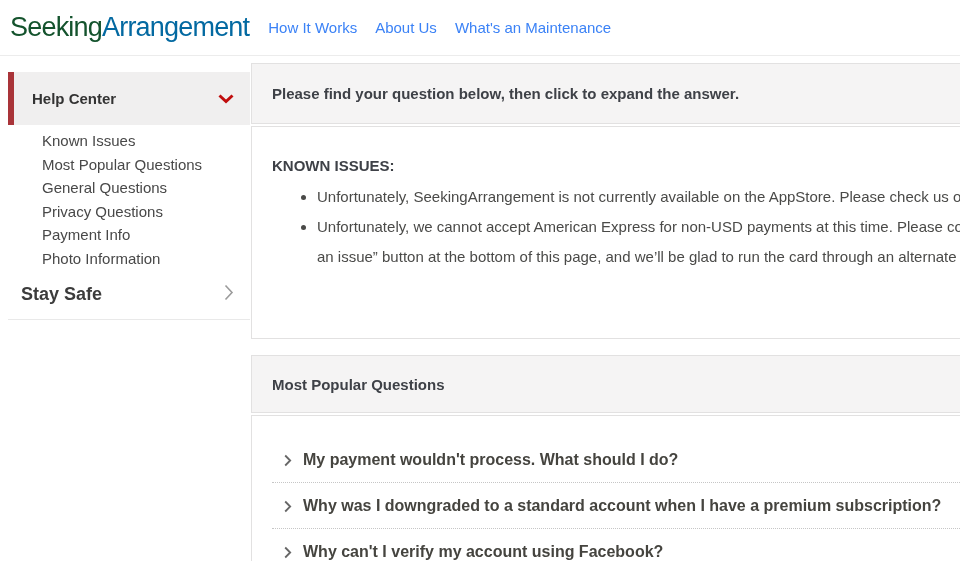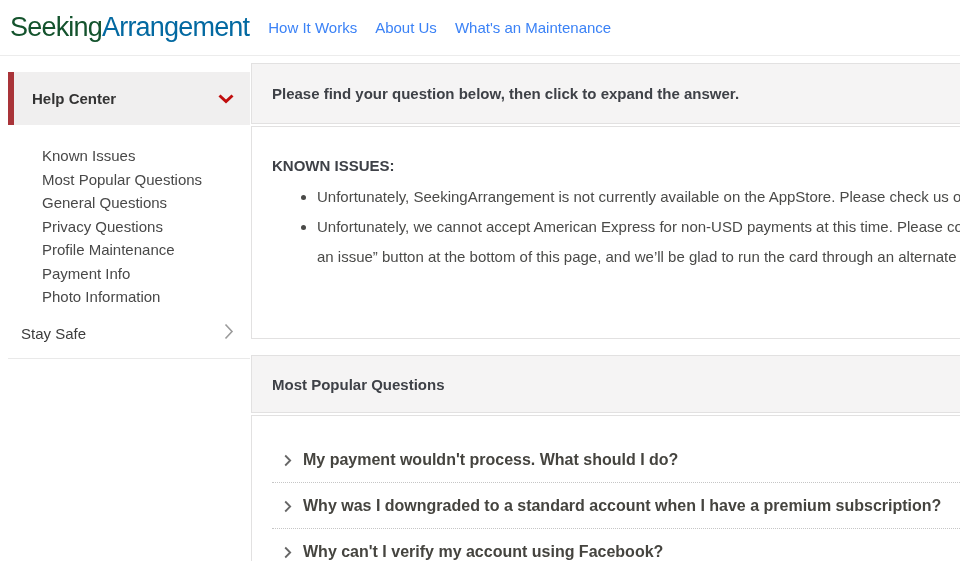--- a/index.html
+++ b/index.html
@@ -22,29 +22,29 @@
   .nav-item { font-size:15px; color:#3b82f6; margin-right:18px; cursor:pointer; white-space:nowrap; }
 
   
   .sidebar { position:absolute; left:8px; top:72px; width:242px; }
   .sidebar-header {
     height:53px; background:#f0efef; border-left:6px solid #a93439;
     display:flex; align-items:center; padding:0 16px 0 18px; cursor:pointer;
   }
   .sidebar-header-label { font-size:15px; font-weight:bold; color:#333333; }
   .sidebar-header .chev { margin-left:auto; display:flex; align-items:center; }
-  .sidebar-list { padding:19px 0 0 34px; }
+  .sidebar-list { padding:4px 0 0 34px; }
   .sidebar-item {
     font-size:15px; color:#484848; line-height:23.5px; cursor:pointer; white-space:nowrap;
   }
   .stay-safe {
     margin-top:14px; padding:0 16px 14px 13px; border-bottom:1px solid #e9e9e9;
     display:flex; align-items:center; justify-content:space-between; cursor:pointer;
   }
-  .stay-safe-label { font-size:15px; font-weight:normal; color:#3c3c3c; }
+  .stay-safe-label { font-size:18px; font-weight:bold; color:#3c3c3c; }
 
   
   .main { position:absolute; left:251px; top:63px; width:1100px; }
   .box { border:1px solid #e2e1e1; background:#ffffff; }
   .box.gray { background:#f5f4f4; }
   .banner {
     height:61px; display:flex; align-items:center; padding-left:20px;
     font-size:15px; font-weight:bold; color:#3e4147; white-space:nowrap;
   }
   .known-issues { margin-top:2px; height:213px; padding:29px 0 0 20px; }
@@ -86,21 +86,20 @@
       <svg width="16" height="10" viewBox="0 0 16 10">
           <polyline points="1.5,1.5 8,7.5 14.5,1.5" fill="none" stroke="#c00d0d" stroke-width="3"></polyline>
         </svg>
     </span>
   </div>
   <div class="sidebar-list">
     <div class="sidebar-item">Known Issues</div>
     <div class="sidebar-item">Most Popular Questions</div>
     <div class="sidebar-item">General Questions</div>
     <div class="sidebar-item">Privacy Questions</div>
-    <div class="sidebar-item">Profile Maintenance</div>
     <div class="sidebar-item">Payment Info</div>
     <div class="sidebar-item">Photo Information</div>
   </div>
   <div class="stay-safe">
     <span class="stay-safe-label">Stay Safe</span>
     <span>
       <svg width="10" height="17" viewBox="0 0 10 17">
           <polyline points="1.5,1.5 8,8.5 1.5,15.5" fill="none" stroke="#9b9b9b" stroke-width="1.6"></polyline>
         </svg>
     </span>

